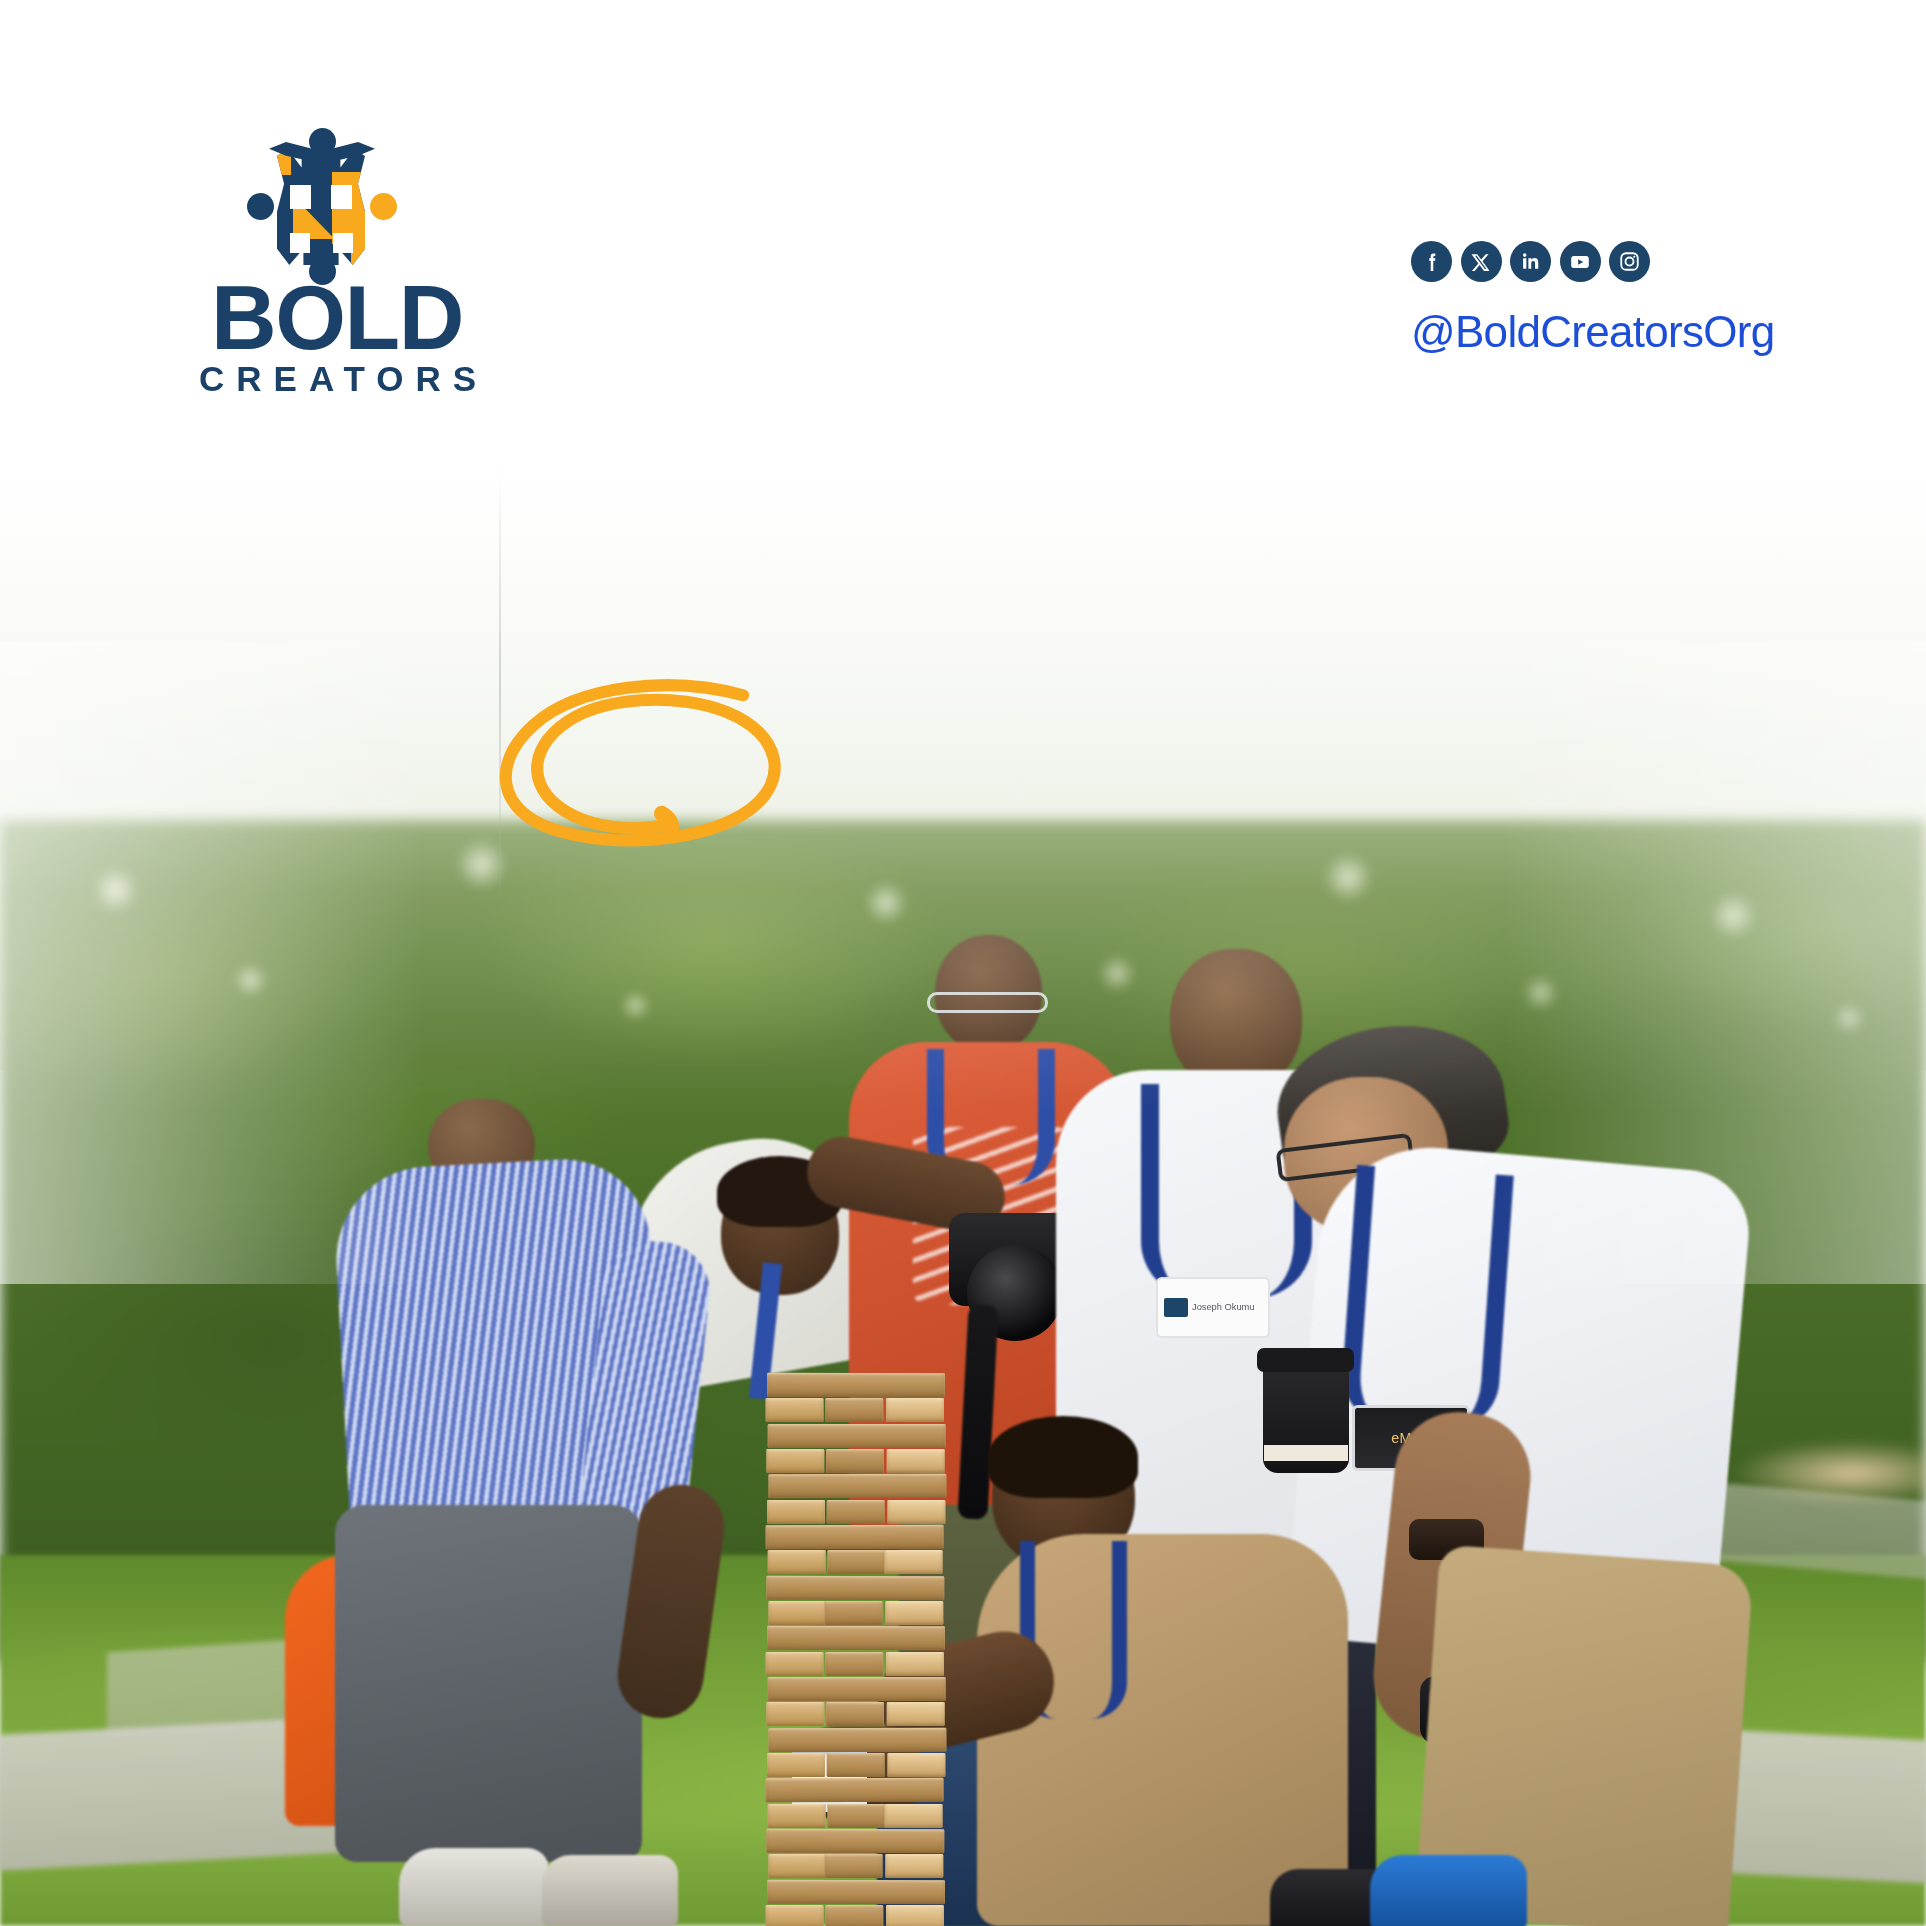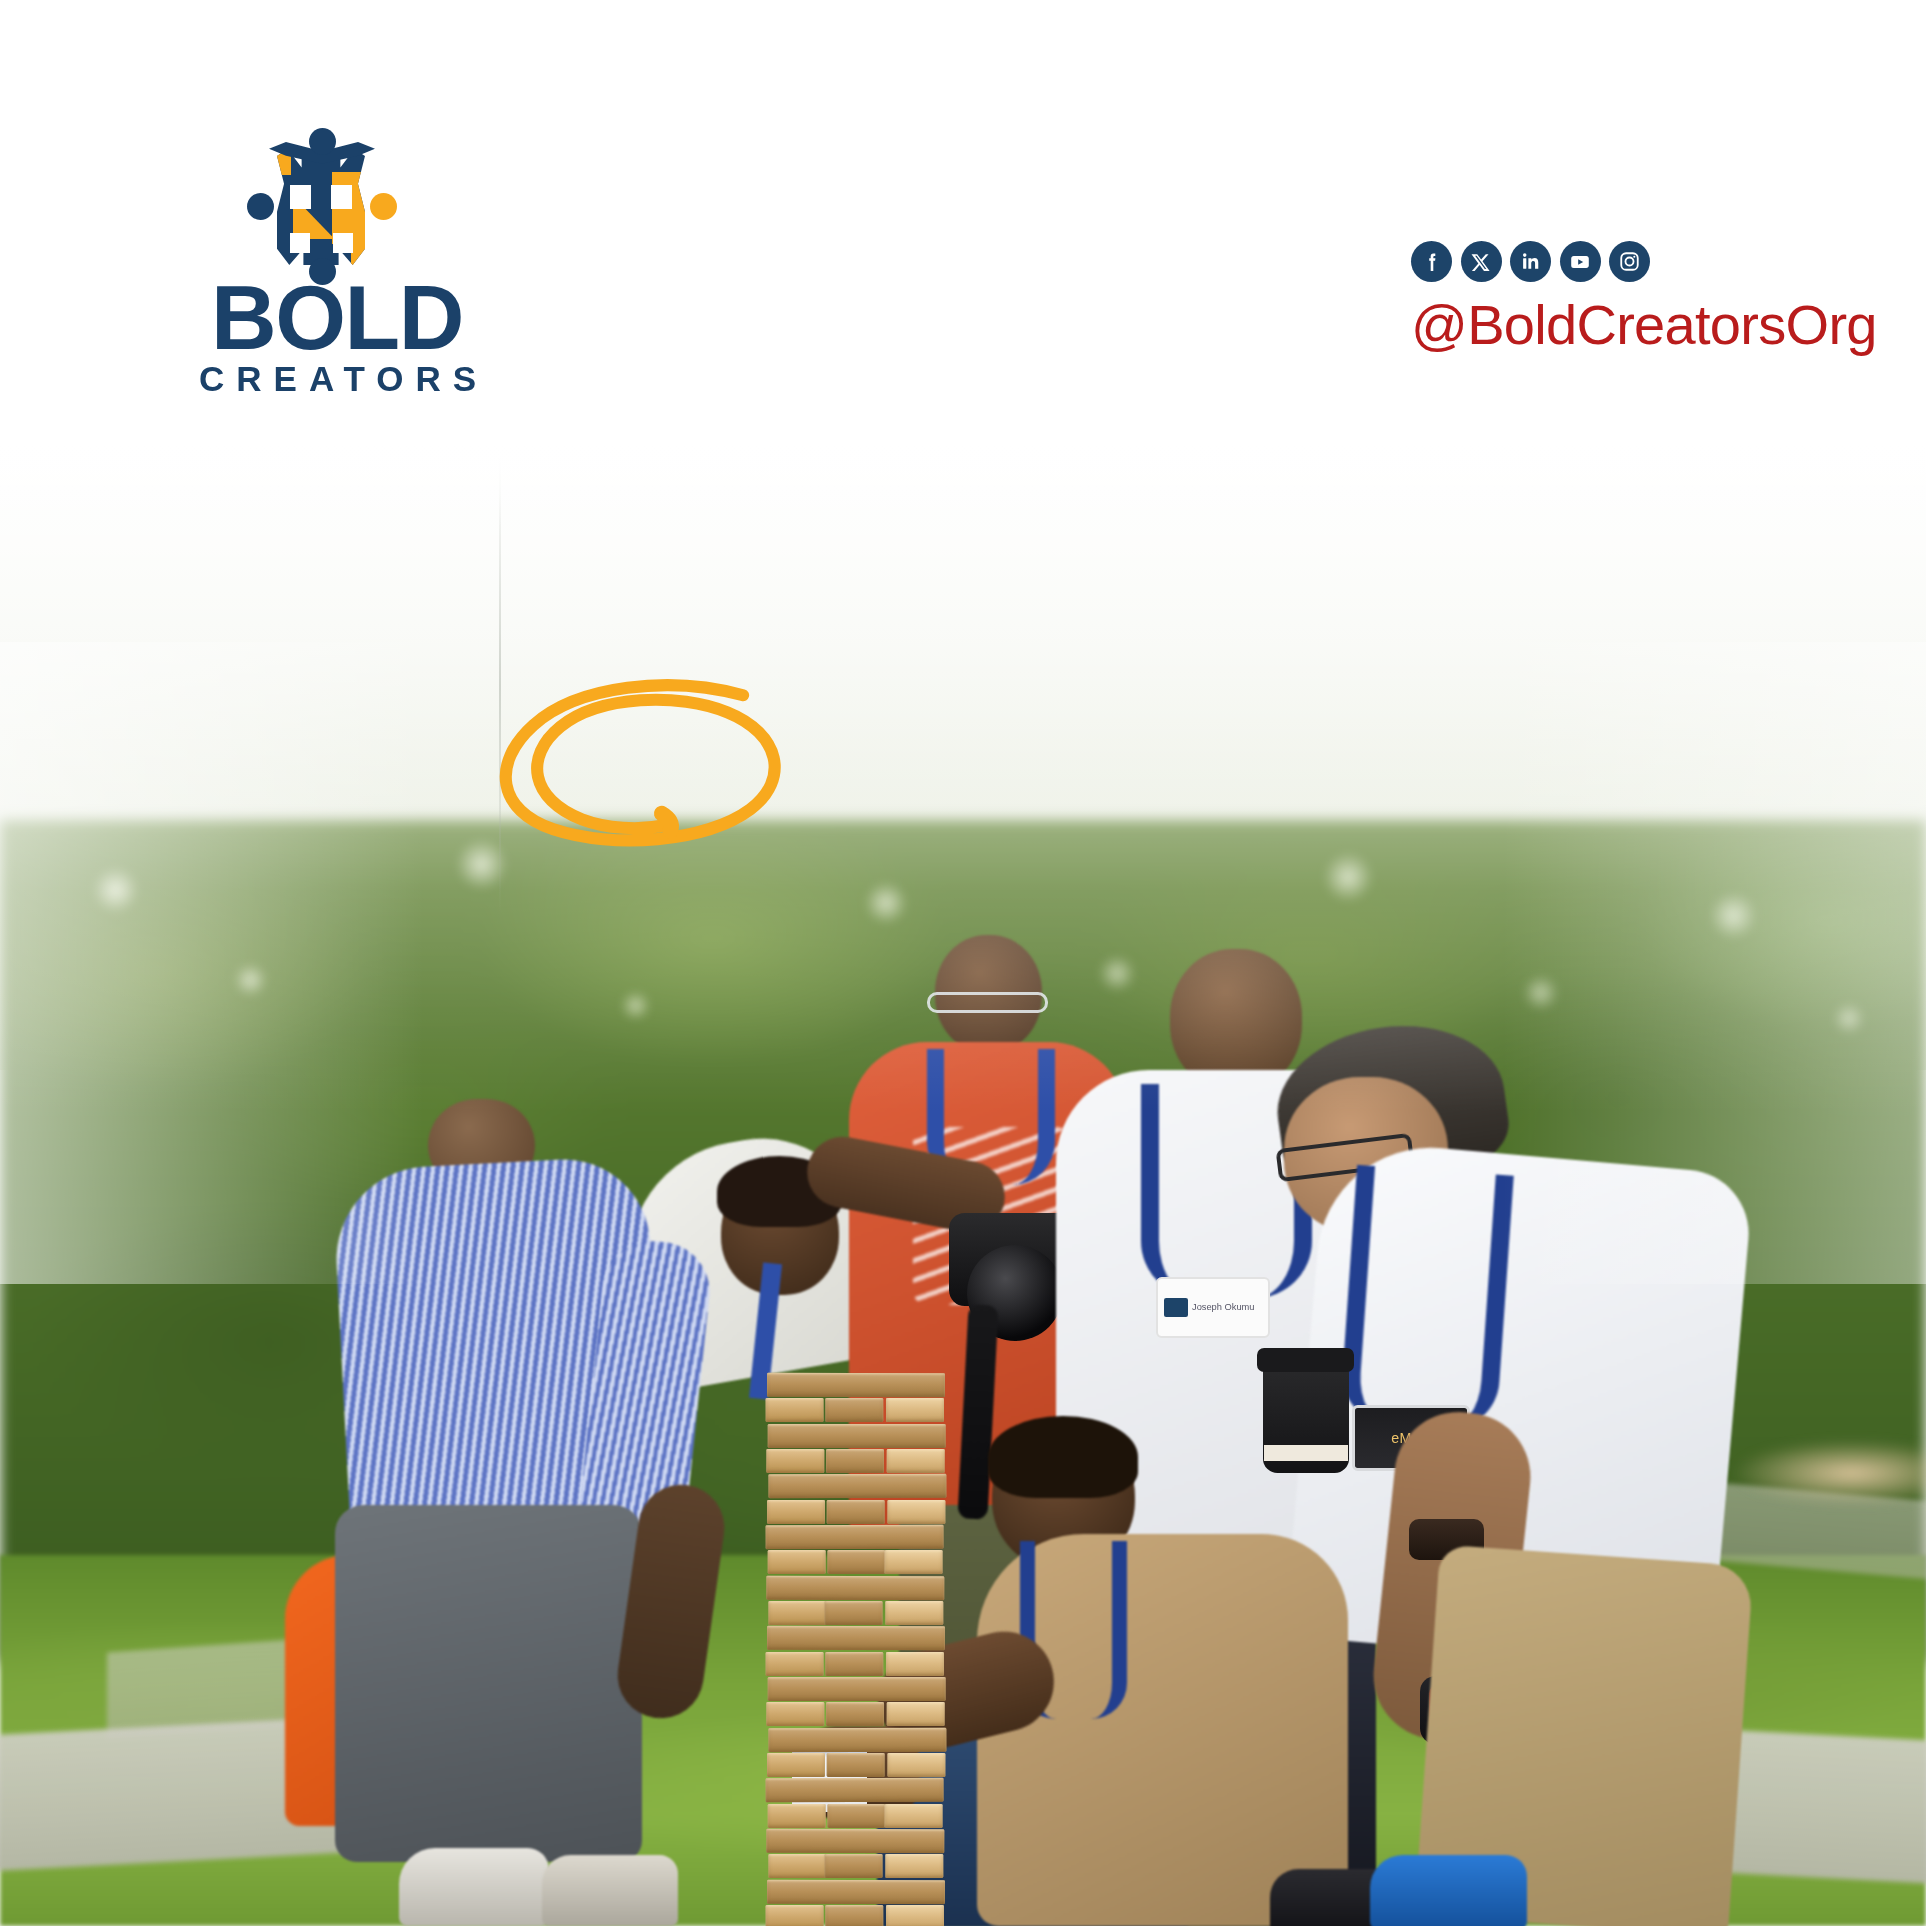--- a/index.html
+++ b/index.html
@@ -313,21 +313,21 @@
   
   #social { position:absolute; right:144px; top:241px; width:371px; }
   #social-icons { display:flex; gap:8.6px; justify-content:flex-start; }
   .sicon {
     width:41px; height:41px; border-radius:50%;
     background:#1d4469; display:flex; align-items:center; justify-content:center;
     flex:0 0 auto;
   }
   .sicon svg{ display:block; }
   #handle {
-    margin-top:10px; font-size:56px; color:#b91c1c; letter-spacing:-0.7px;
+    margin-top:25px; font-size:44px; color:#1d4ed8; letter-spacing:-0.7px;
     font-family:"Liberation Sans", sans-serif; white-space:nowrap;
   }
 
   
   #headline {
     position:absolute; left:0; top:492px; width:1926px;
     text-align:center; z-index:30;
     font-family:"Liberation Sans Narrow","Liberation Sans", sans-serif;
     color:#1b4169; font-weight:700;
     font-size:104px; line-height:1.12;

